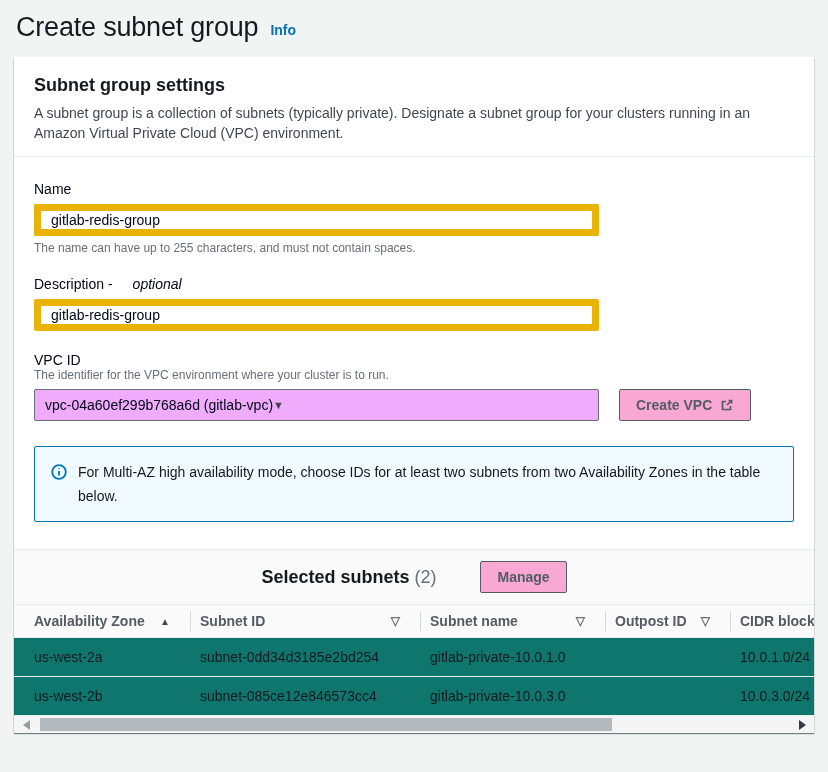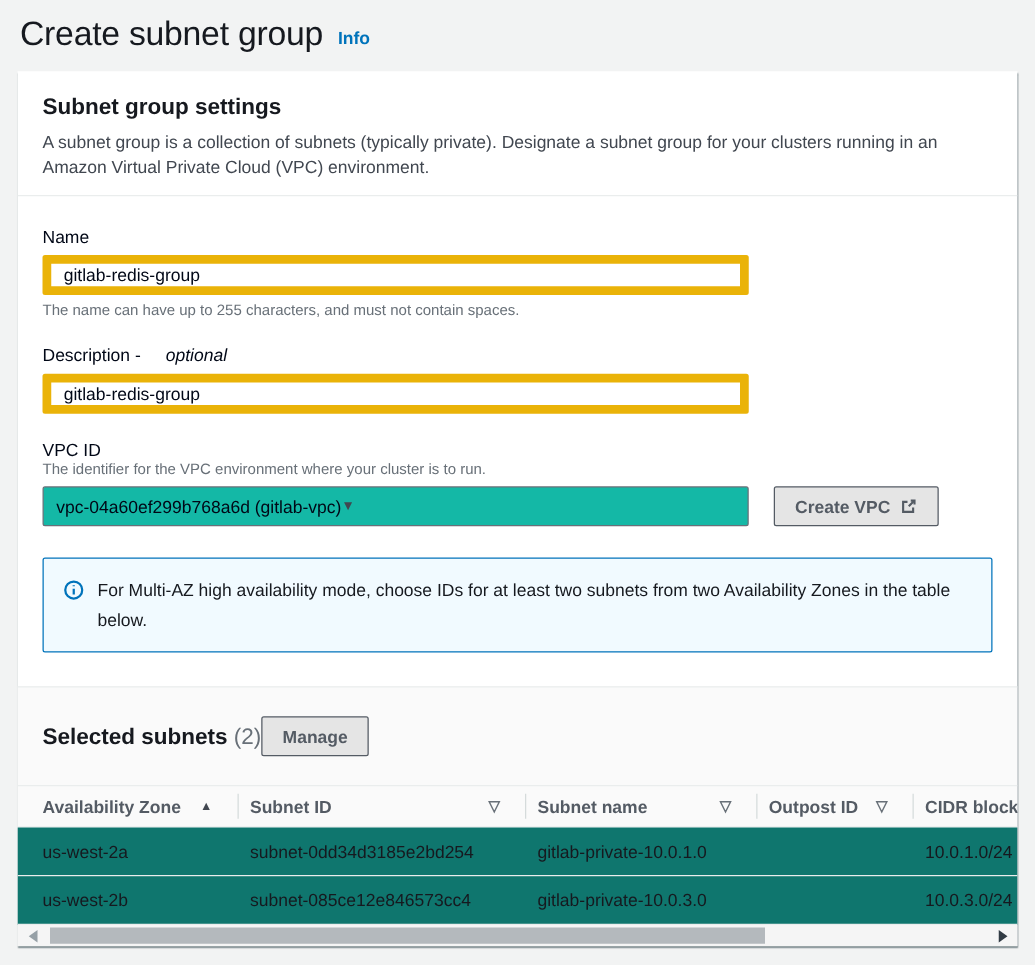--- a/index.html
+++ b/index.html
@@ -37,45 +37,45 @@
     padding:4px 10px; font-size:14px; color:#000716;
     font-family:"Liberation Sans", sans-serif; background:#fff;
   }
   .hint { font-size:12px; color:#687078; margin-top:5px; }
   .hint-above { font-size:12px; color:#687078; margin:-2px 0 7px; }
 
   .vpc-row { display:flex; gap:20px; align-items:flex-start; }
   .select-box {
     width:565px; height:32px; border:1px solid #687078; border-radius:2px;
     display:flex; align-items:center; justify-content:flex-start;
-    padding:0 13px 0 10px; font-size:14px; color:#000716; cursor:pointer; background:#14b8a6;
+    padding:0 13px 0 10px; font-size:14px; color:#000716; cursor:pointer; background:#f0abfc;
   }
   .caret { font-size:11px; color:#414750; line-height:1; }
 
   .btn {
     display:inline-flex; align-items:center; gap:8px;
     height:32px; padding:0 16px;
-    border:1px solid #545b64; border-radius:2px; background:#e5e5e5;
+    border:1px solid #545b64; border-radius:2px; background:#f9a8d4;
     font-size:14px; font-weight:700; color:#545b64;
     font-family:"Liberation Sans", sans-serif; cursor:pointer; white-space:nowrap;
   }
 
   
   .alert {
     margin-top:25px;
     border:1px solid #0073bb; border-radius:2px; background:#f1faff;
     padding:13px 16px; display:flex; gap:11px;
     font-size:14px; line-height:24px; color:#16191f;
   }
   .alert-icon { flex:none; margin-top:3px; }
 
   
   .subnets-header {
     border-top:1px solid #eaeded; background:#fafafa;
-    padding:23px 20px; display:flex; align-items:center; justify-content:flex-start;
+    padding:11px 20px; display:flex; align-items:center; justify-content:center;gap:44px;
   }
   .count { font-weight:400; color:#687078; margin-left:5px; }
 
   .thead { display:flex; background:#fafafa; border-top:1px solid #eaeded; border-bottom:1px solid #eaeded; }
   .th {
     position:relative; display:flex; align-items:center; justify-content:space-between;
     padding:8px 20px 8px 10px; font-size:14px; font-weight:700; color:#545b64;
   }
   .th:first-child { padding-left:20px; }
   .th + .th::before { content:""; position:absolute; left:0; top:6px; bottom:6px; width:1px; background:#d5dbdb; }

